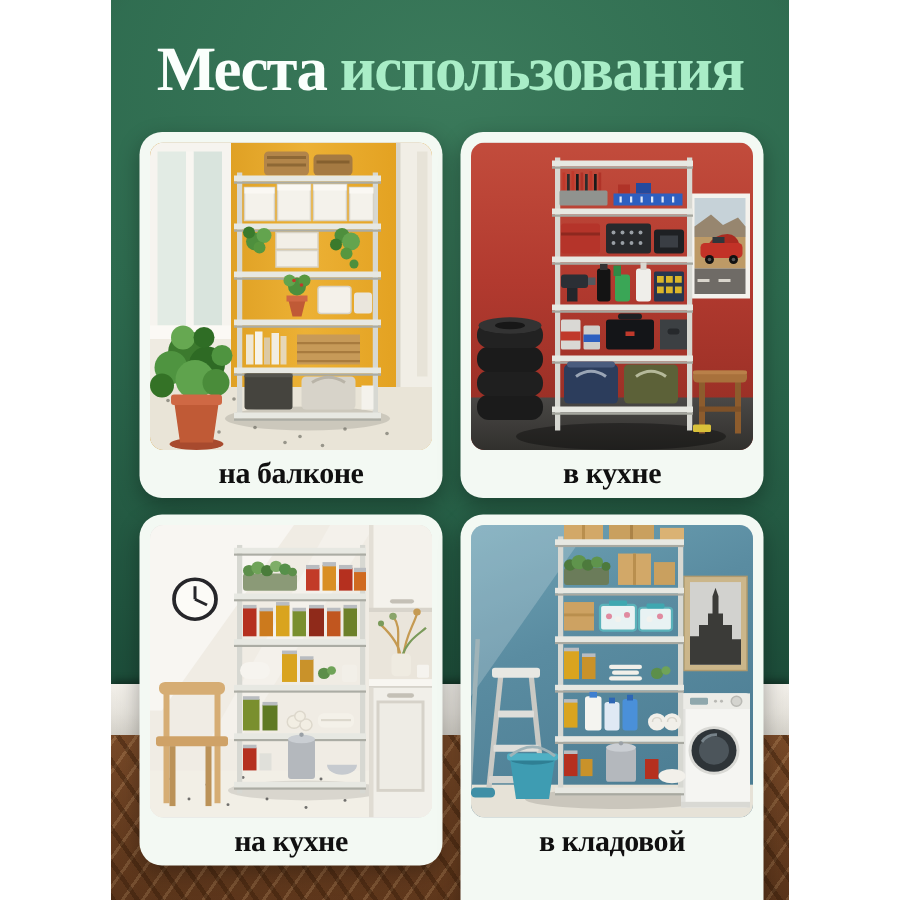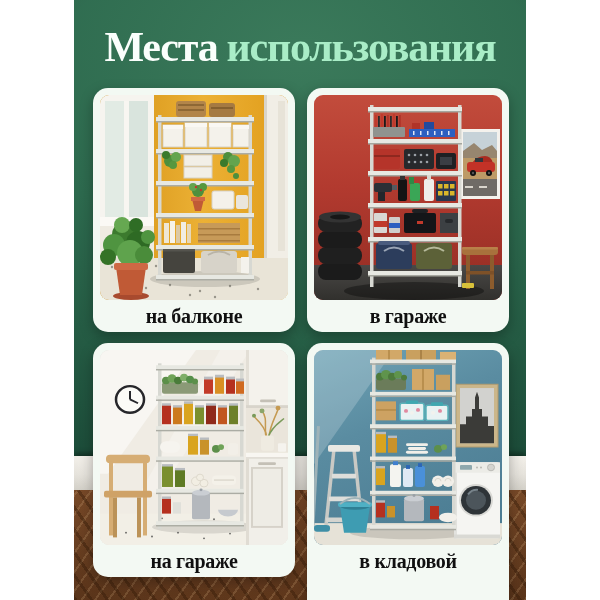--- a/index.html
+++ b/index.html
@@ -329,21 +329,21 @@
             <rect x="131" y="124" width="8" height="4" rx="2" fill="#26292c"></rect>
 
           <rect x="62" y="148" width="36" height="26" rx="3" fill="#2c3d5c"></rect>
           <rect x="64" y="146" width="32" height="4" rx="2" fill="#4a5c7e"></rect>
           <path d="M70 156 Q80 149 90 156" stroke="#9aa5b5" stroke-width="2" fill="none"></path>
           <rect x="102" y="148" width="36" height="26" rx="3" fill="#5c6138"></rect>
           <path d="M110 156 Q120 149 130 156" stroke="#b5b99a" stroke-width="2" fill="none"></path>
           <rect x="148" y="188" width="12" height="5" rx="1" fill="#d9c13a"></rect>
         </svg>
       </div>
-      <div class="card-label">в гараже</div>
+      <div class="card-label">в кухне</div>
     </div>
 
     <div class="card card3">
       <div class="photo">
         <svg viewBox="0 0 188 205" preserveAspectRatio="none">
           <rect x="0" y="0" width="188" height="205" fill="#f0ece4"></rect>
           <polygon points="0,0 96,0 8,130 0,130" fill="#ffffff" opacity="0.5"></polygon>
           <polygon points="120,0 150,0 60,150 40,150" fill="#ffffff" opacity="0.25"></polygon>
 
           <rect x="0" y="172" width="188" height="33" fill="#f2efe6"></rect>
@@ -474,21 +474,21 @@
 
           <rect x="62" y="156" width="9" height="16" fill="#b5301f"></rect>
             <rect x="62" y="154" width="9" height="2.5" fill="#b9bcc0"></rect>
           <rect x="73" y="160" width="8" height="12" fill="#e0e0da"></rect>
           <rect x="92" y="150" width="18" height="28" rx="2" fill="#b4b8bd"></rect>
           <ellipse cx="101" cy="150" rx="9" ry="3" fill="#caced3"></ellipse>
             <circle cx="101" cy="147" r="1.5" fill="#9aa0a6"></circle>
           <path d="M118 168 a10 7 0 0 0 20 0 z" fill="#c6cacf"></path>
         </svg>
       </div>
-      <div class="card-label">на гараже</div>
+      <div class="card-label">на кухне</div>
     </div>
 
     <div class="card card4">
       <div class="photo">
         <svg viewBox="0 0 188 205" preserveAspectRatio="none">
           <defs>
             <linearGradient id="pwall" x1="0" y1="0" x2="0.4" y2="1">
               <stop offset="0" stop-color="#6fa3b5"></stop>
                 <stop offset="0.45" stop-color="#5a8ca1"></stop>
                 <stop offset="1" stop-color="#4d7e94"></stop>

